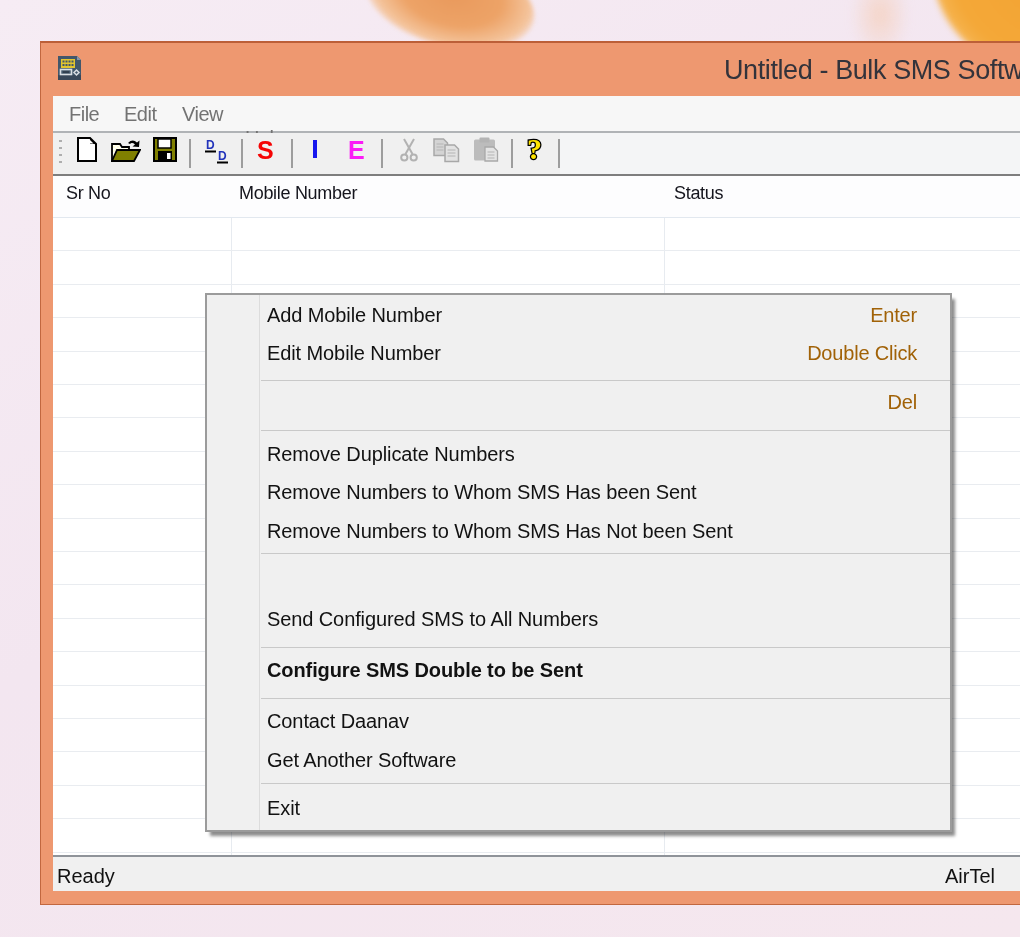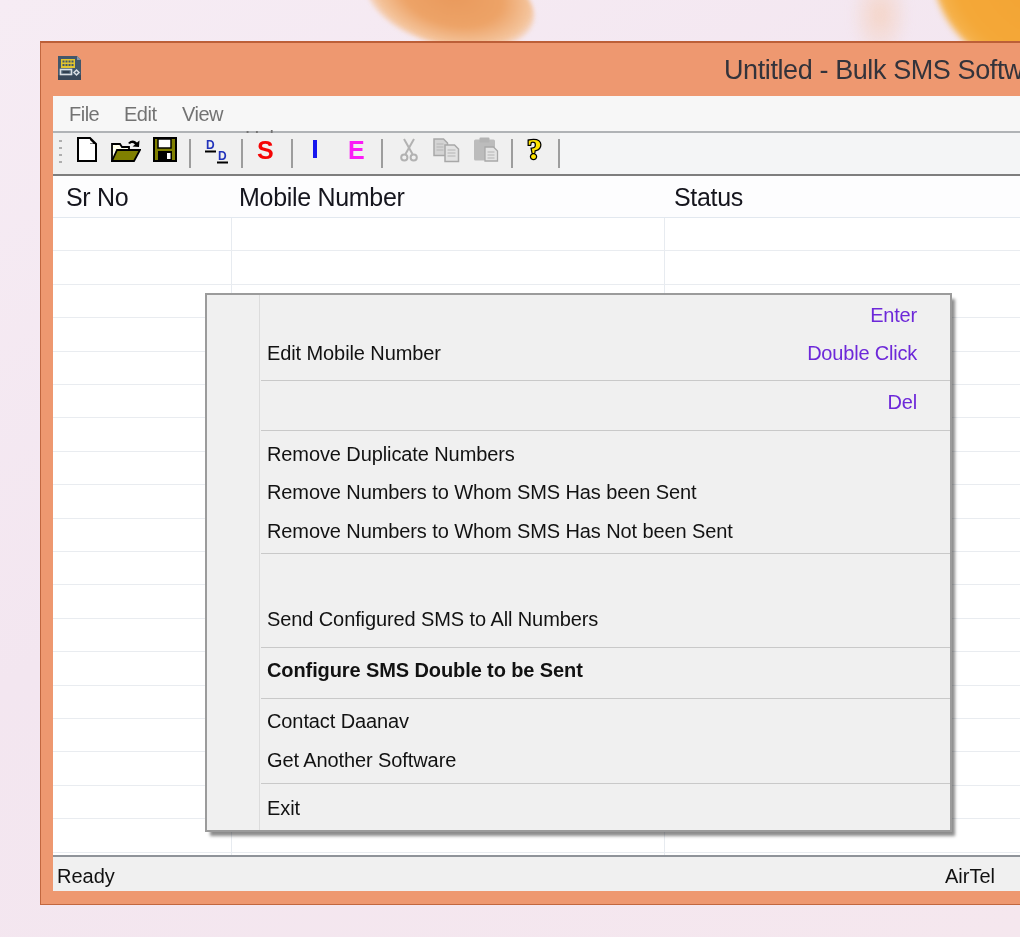--- a/index.html
+++ b/index.html
@@ -29,34 +29,34 @@
   #menubar span{position:absolute;top:7px;font-size:20px;color:#737373;letter-spacing:-0.5px;}
   
   #toolbar{position:absolute;left:0;top:37px;right:0;height:41px;background:#f0f0f0;}
   .tsep{position:absolute;top:6px;width:2px;height:29px;background:#9d9d9d;}
   .grip{position:absolute;left:6px;top:7px;width:3px;height:28px;
         background:repeating-linear-gradient(to bottom,#aeaeae 0 2px,transparent 2px 7px);}
   .tletter{position:absolute;font-family:"Liberation Sans",sans-serif;font-weight:bold;font-size:25px;top:3px;}
   
   #list{position:absolute;left:0;top:78px;right:0;bottom:34px;background:#fff;border-top:2px solid #7e7e7e;overflow:hidden;}
   #hdr{position:absolute;left:0;top:0;right:0;height:41px;background:#fdfdfe;border-bottom:1px solid #e2e8ef;}
-  #hdr div{position:absolute;top:7px;font-size:25px;color:#15151d;letter-spacing:-0.3px;}
+  #hdr div{position:absolute;top:7px;font-size:18px;color:#15151d;letter-spacing:-0.3px;}
   .vline{position:absolute;top:0;bottom:0;width:1px;background:#e7ebf0;}
   #rows{position:absolute;left:0;top:42px;right:0;bottom:0;
         background:repeating-linear-gradient(to bottom,transparent 0 32.4px,#e9ecf0 32.4px 33.4px);}
   
   #status{position:absolute;left:0;right:0;bottom:0;height:34px;background:#f0f0f0;border-top:2px solid #8f9399;}
   #status div{position:absolute;top:8px;font-size:20px;color:#111;}
   
   #ctx{position:absolute;left:205px;top:293px;width:747px;height:539px;background:#f0f0f0;
        border:2px solid #9b9b9b;box-sizing:border-box;
        box-shadow:4px 5px 3px -1px rgba(0,0,0,0.45);}
   #gutter{position:absolute;left:52px;top:0;bottom:0;width:1px;background:#dcdcdc;}
   .mi{position:absolute;left:60px;font-size:20px;color:#121212;letter-spacing:-0.1px;white-space:nowrap;}
-  .acc{position:absolute;right:33px;font-size:20px;color:#6d28d9;letter-spacing:-0.2px;text-align:right;}
+  .acc{position:absolute;right:33px;font-size:20px;color:#a16207;letter-spacing:-0.2px;text-align:right;}
   .msep{position:absolute;left:54px;right:0;height:1px;background:#c9c9c9;}
 </style>
 </head>
 <body>
 <div id="bgwrap">
   <div class="wisp"></div>
   <div class="smudge"></div>
   <div class="blob"></div>
 </div>
 
@@ -188,20 +188,21 @@
     </div>
     <div id="status">
       <div style="left:4px;">Ready</div>
       <div style="left:852px;margin-left:40px;">AirTel</div>
     </div>
   </div>
 </div>
 
 <div id="ctx">
   <div id="gutter"></div>
+  <div class="mi" style="top:9px;">Add Mobile Number</div>
     <div class="acc" style="top:9px;">Enter</div>
   <div class="mi" style="top:47px;">Edit Mobile Number</div>
     <div class="acc" style="top:47px;">Double Click</div>
   <div class="msep" style="top:85px;"></div>
     <div class="acc" style="top:96px;">Del</div>
   <div class="msep" style="top:135px;"></div>
   <div class="mi" style="top:148px;">Remove Duplicate Numbers</div>
   <div class="mi" style="top:186px;">Remove Numbers to Whom SMS Has been Sent</div>
   <div class="mi" style="top:225px;">Remove Numbers to Whom SMS Has Not been Sent</div>
   <div class="msep" style="top:258px;"></div>

